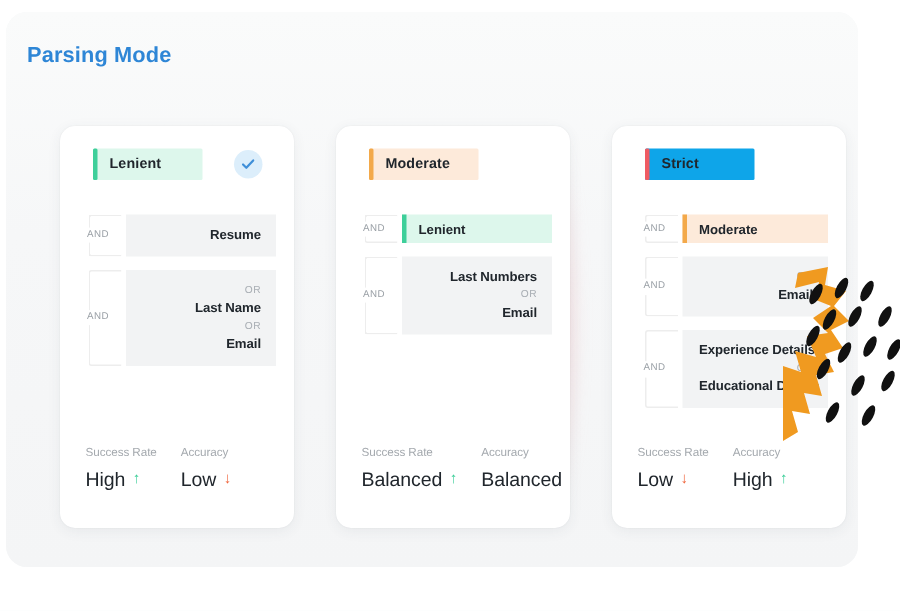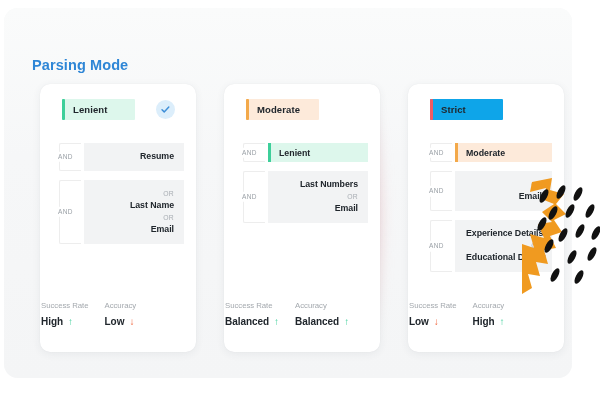--- a/index.html
+++ b/index.html
@@ -36,24 +36,23 @@
     content:"";
     position:absolute;
     inset:0;
     border-radius:14px;
     background:linear-gradient(180deg,#fafbfb 0%, #f6f7f8 40%, #f4f5f6 100%);
   }
 
   
   .header {
     position: absolute;
-    left: 32px;
+    left: 18px;
     top: 30px;
     z-index: 4;
-    margin-top: 28px;
   }
   .page-title {
     font-size: 14.5px;
     font-weight: bold;
     color: #2e86d6;
     letter-spacing: .1px;
     margin: 0 0 7px 0;
     line-height: 1.1;
   }
   .page-subtitle {
@@ -254,40 +253,40 @@
   .nested-chip.moderate { background:#fdeada; }
   .nested-chip.moderate .bar { background:#f3a94a; }
 
   
   .metrics {
     position: absolute;
     left: 0;
     bottom: 25px;
     width: 100%;
     display: flex;
-    padding-left: 1px;
+    padding-left: 17px;
     box-sizing: border-box;
   }
   .metric { margin-right: 16px; }
   .metric-label {
     font-size: 7.8px;
     color: #a4a9ae;
     line-height: 1.1;
     margin-bottom: 5px;
     white-space: nowrap;
     letter-spacing: -.05px;
   }
   .metric-value-row {
     display: flex;
     align-items: center;
     gap: 5px;
   }
   .metric-value {
-    font-size: 10px;
-    font-weight: bold;
+    font-size: 13px;
+    font-weight: normal;
     color: #20262c;
     letter-spacing: -.05px;
     white-space: nowrap;
   }
   .arrow { line-height: 1; font-size: 10px; font-weight: bold; }
   .arrow.up   { color: #3ecf9a; }
   .arrow.down { color: #f0653c; }
 
   
   .card.c3 .rule-body { padding-left: 17px; }

